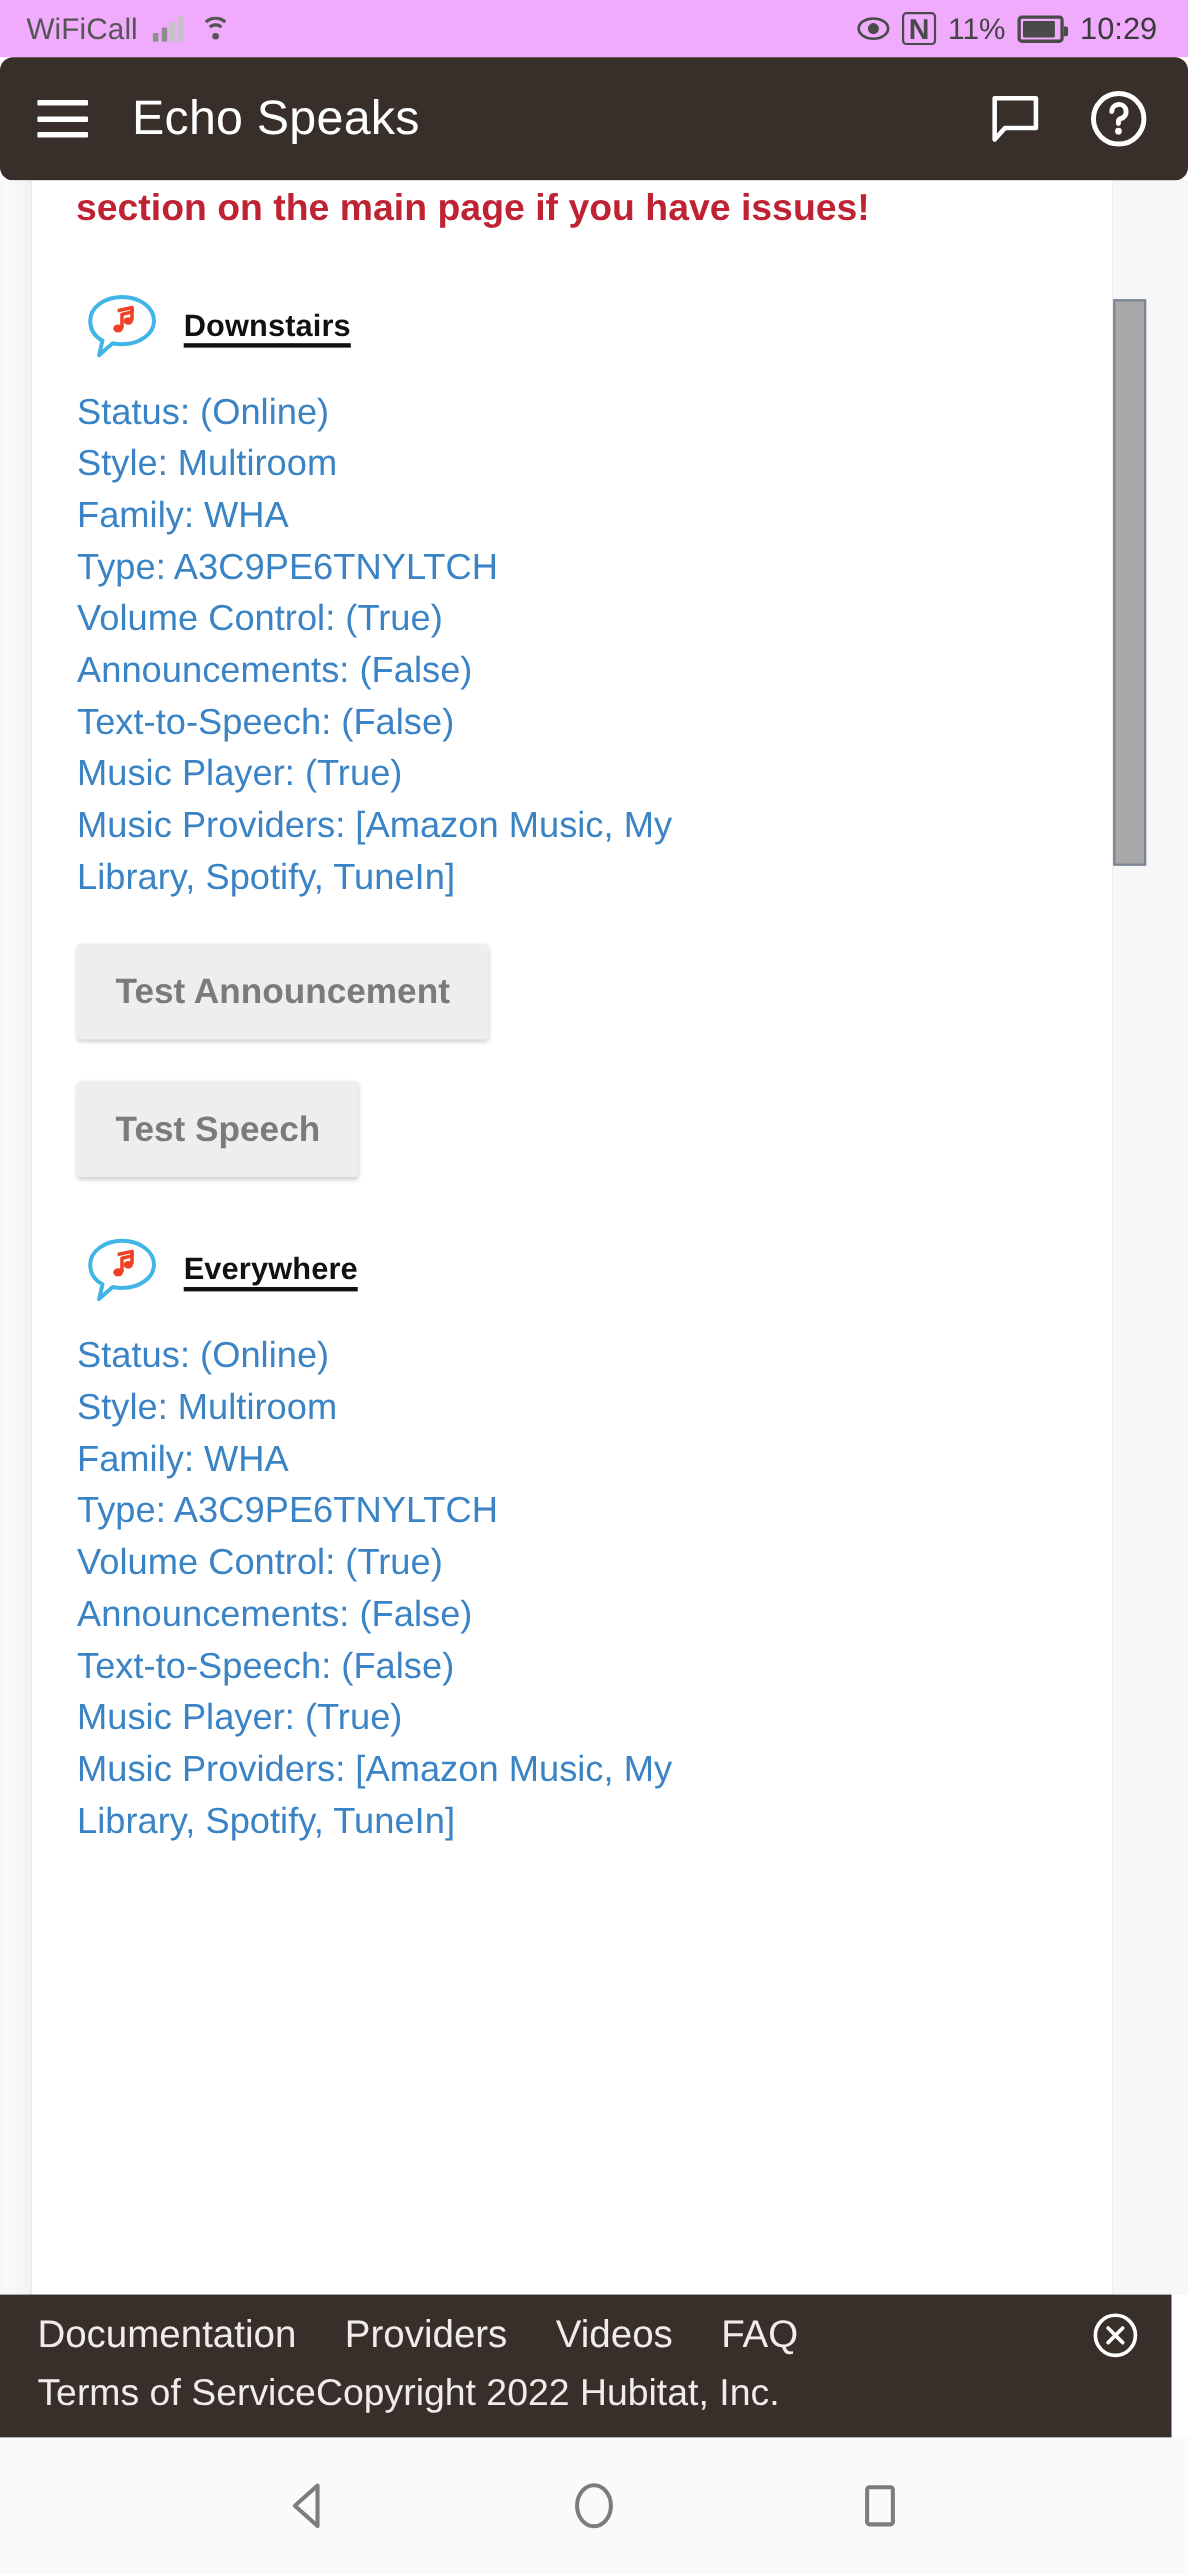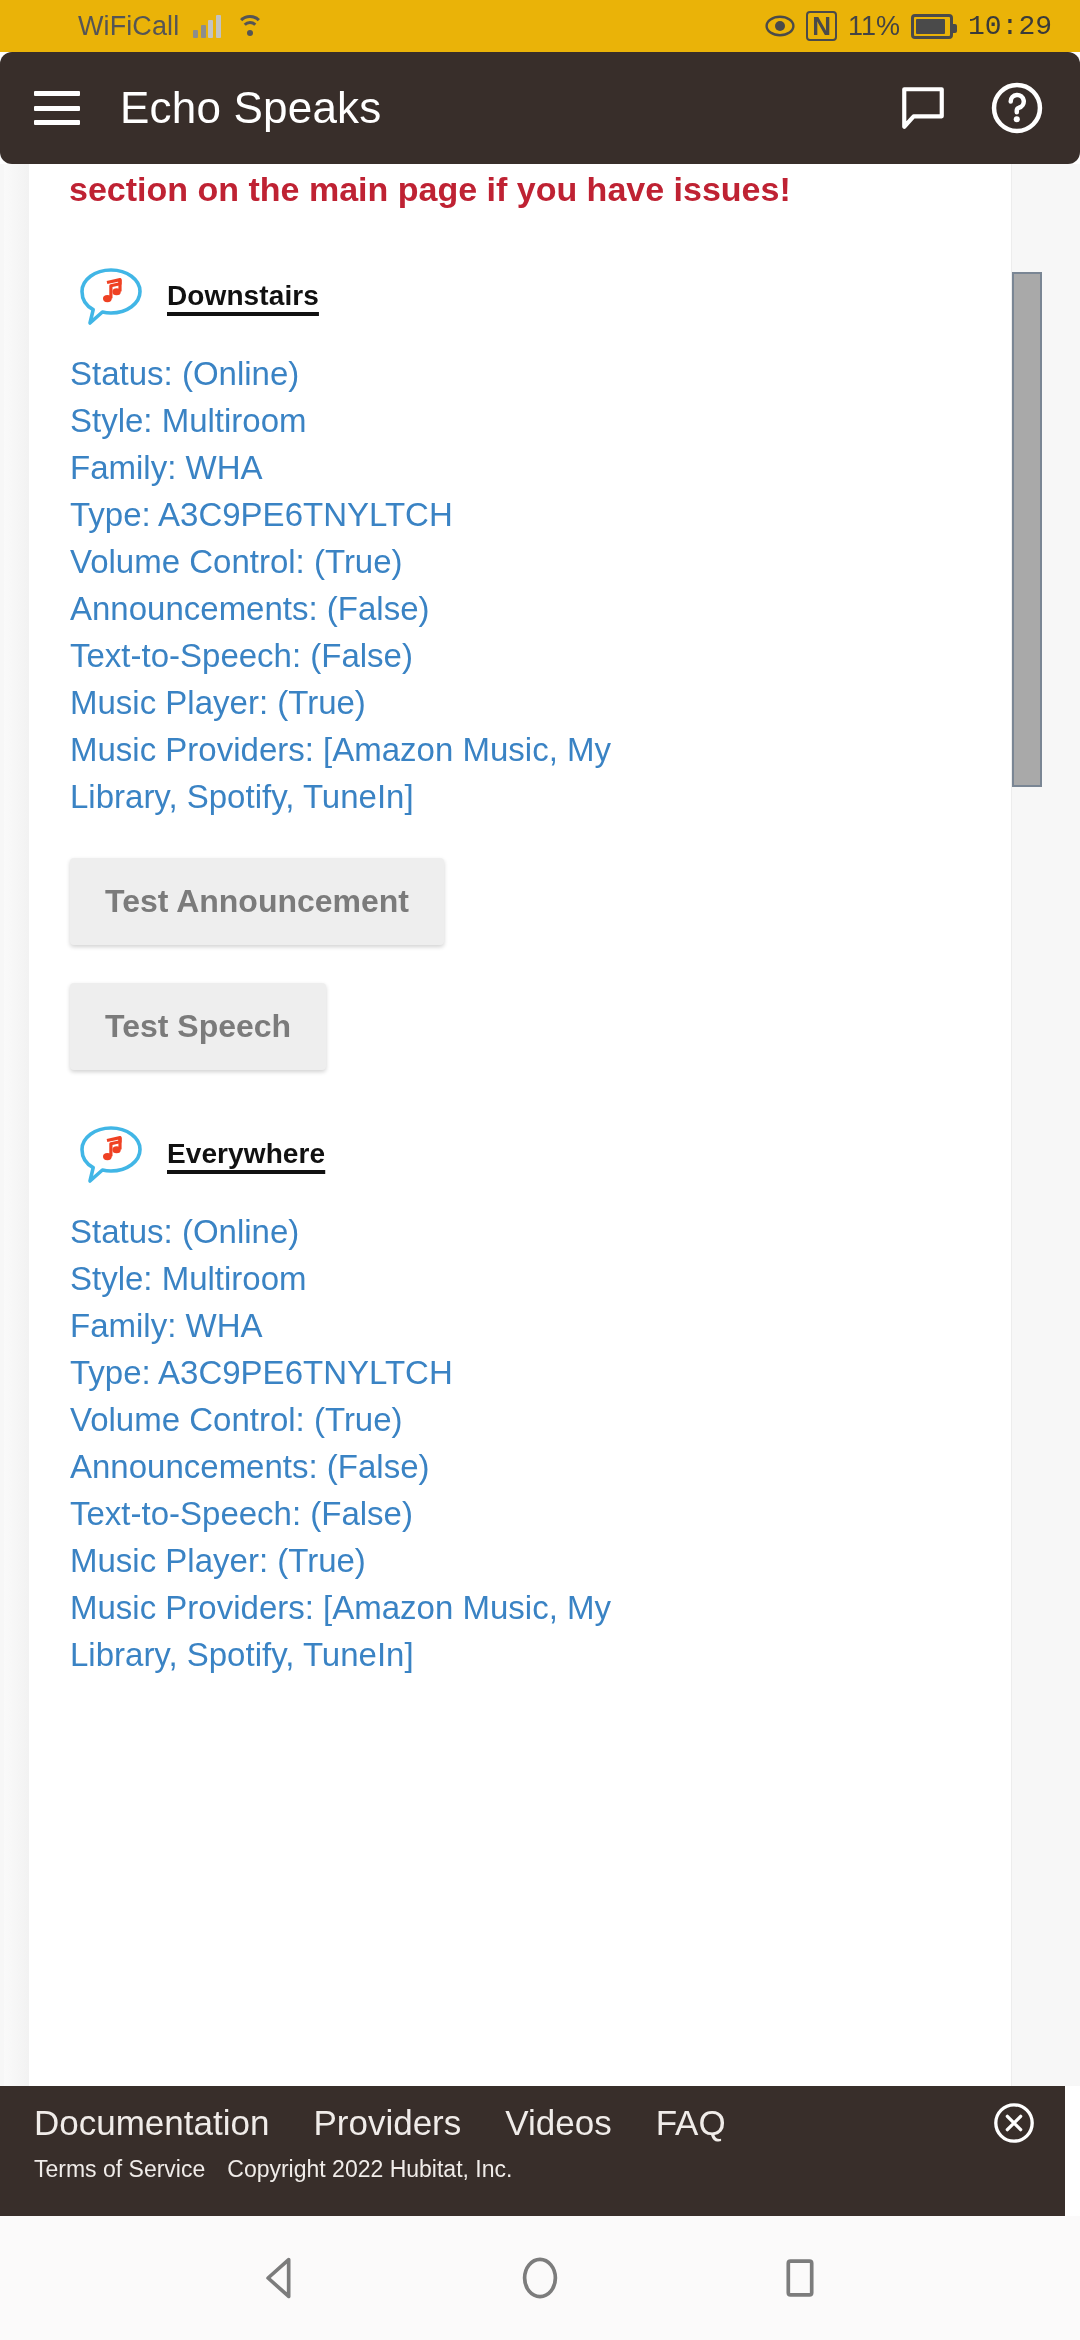--- a/index.html
+++ b/index.html
@@ -13,25 +13,25 @@
   body {
     font-family: "Liberation Sans", sans-serif;
     background: #ffffff;
     position: relative;
   }
 
   
   .statusbar {
     height: 52px;
     width: 100%;
-    background: #eab308;
+    background: #f0abfc;
     display: flex;
     align-items: center;
     justify-content: space-between;
-    padding: 0 28px 0 78px;
+    padding: 0 28px 0 24px;
     color: #4a4a4a;
     font-size: 27px;
   }
   .sb-left { display: flex; align-items: center; gap: 14px; }
   .sb-right { display: flex; align-items: center; gap: 11px; }
   .sb-carrier { font-size: 27px; letter-spacing: .1px; color: #555; }
 
   .sig-bars { display: inline-flex; align-items: flex-end; gap: 2.5px; height: 24px; }
   .sig-bars i { display: block; width: 5px; background: #8d8d8d; border-radius: 1px; }
   .sig-bars i:nth-child(1) { height: 8px; }
@@ -62,21 +62,21 @@
   .battpct { font-size: 27px; color: #444; }
   .batt {
     width: 42px; height: 25px; border: 3px solid #4a4a4a; border-radius: 4px;
     position: relative; display: inline-block;
   }
   .batt::after {
     content: ""; position: absolute; right: -7px; top: 7px;
     width: 4px; height: 9px; background: #4a4a4a; border-radius: 0 2px 2px 0;
   }
   .batt i { position: absolute; left: 2px; top: 2px; bottom: 2px; width: 80%; background: #4a4a4a; border-radius: 1px; }
-  .clock { font-size: 28px; color: #3a3a3a; margin-left: 4px; font-family: Liberation Mono, monospace; }
+  .clock { font-size: 28px; color: #3a3a3a; margin-left: 4px; }
 
   
   .appbar {
     height: 112px;
     background: #382e2a;
     display: flex;
     align-items: center;
     padding: 0 36px 0 34px;
     gap: 30px;
     border-radius: 12px;
@@ -205,23 +205,22 @@
   }
   .footer-row1 {
     display: flex;
     align-items: center;
     gap: 44px;
     font-size: 35px;
   }
   .footer-row1 .spacer { flex: 1; }
   .footer-row2 {
     margin-top: 12px;
-    font-size: 23px;
-    display: flex;
-    gap: 22px;
+    font-size: 34px;
+    display: flex;
   }
   .close-btn { width: 42px; height: 42px; flex: none; cursor: pointer; }
 
   
   .navbar {
     position: absolute;
     left: 0; right: 0; bottom: 0;
     height: 124px;
     background: #fbfafa;
     display: flex;

